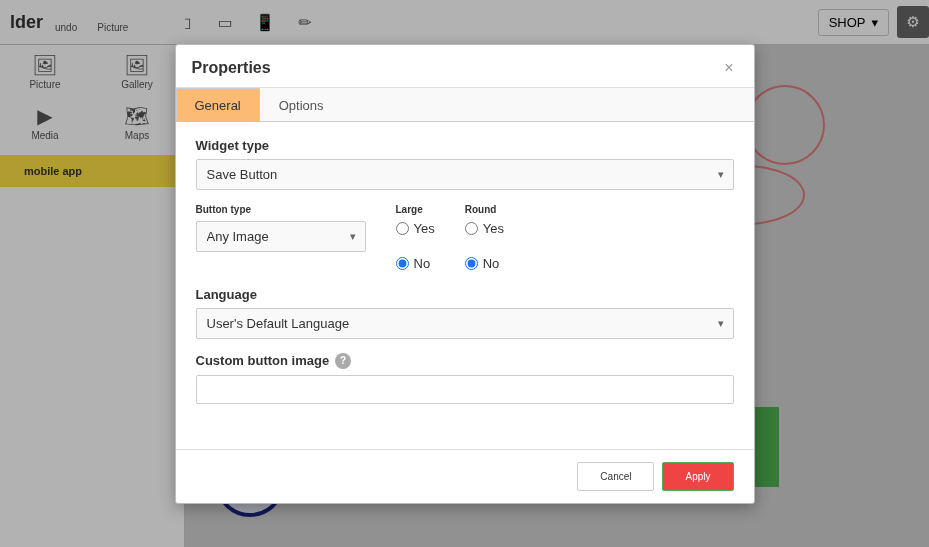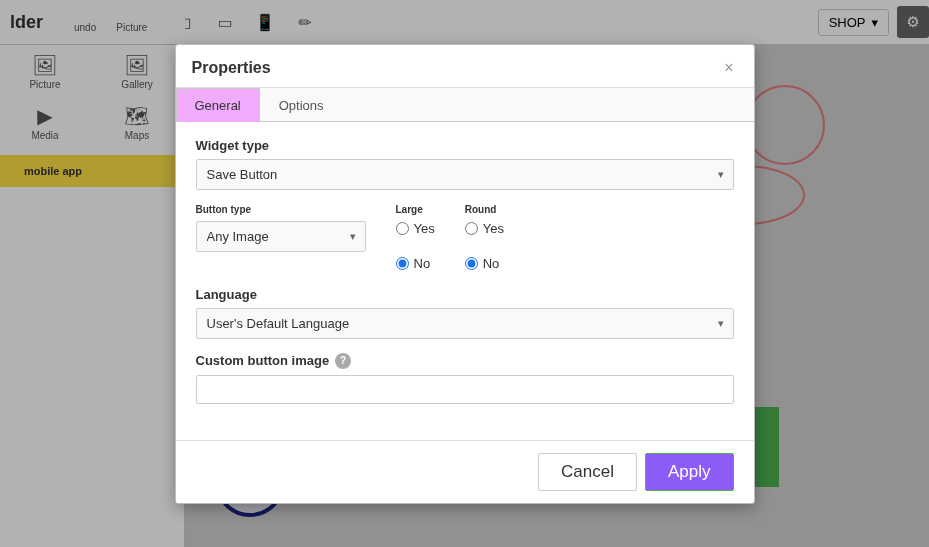--- a/index.html
+++ b/index.html
@@ -112,21 +112,21 @@
       padding: 9px 18px;
       cursor: pointer;
       font-size: 13px;
       color: #555;
       border: 1px solid transparent;
       border-bottom: none;
       margin-bottom: -1px;
     }
 
     .tab.active {
-      background: #f0abfc;
+      background: #fdba74;
       border-color: #ccc;
       color: #333;
       font-weight: normal;
     }
 
     
     .modal-body {
       padding: 16px 20px;
       flex: 1;
     }
@@ -257,32 +257,32 @@
       padding: 12px 20px;
       display: flex;
       justify-content: flex-end;
       gap: 8px;
       border-top: 1px solid #e0e0e0;
     }
 
     .btn {
       padding: 8px 22px;
       border-radius: 2px;
-      font-size: 17px;
+      font-size: 10px;
       cursor: pointer;
       border: 1px solid #ccc;
     }
 
     .btn-cancel {
       background: #fff;
       color: #333;
     }
 
     .btn-apply {
-      background: #8b5cf6;
+      background: #ef4444;
       color: #fff;
       border-color: #4caf50;
     }
 
     
     .toolbar-icons {
       display: flex;
       align-items: center;
       padding-left: 8px;
       gap: 6px;
@@ -369,21 +369,21 @@
     <button class="toolbar-icon-btn">▭</button>
     <button class="toolbar-icon-btn">📱</button>
     <button class="toolbar-icon-btn">✏</button>
   </div>
 
   <div style="position:absolute;top:0;left:0;width:185px;height:45px;background:#fff;border-bottom:1px solid #ccc;display:flex;align-items:center;padding-left:10px;">
     <span style="font-size:18px;font-weight:bold;color:#333;">lder</span>
   </div>
 
   <div style="position:absolute;top:22px;left:55px;display:flex;gap:20px;">
-    <span style="font-size:10px;color:#555;margin-left:19px;">undo</span>
+    <span style="font-size:10px;color:#555;">undo</span>
     <span style="font-size:10px;color:#555;">Picture</span>
   </div>
   <div class="toolbar-right">
     <div class="shop-dropdown">
       <span>SHOP</span>
       <span>▾</span>
     </div>
     <div class="gear-btn">⚙</div>
   </div>
 </div>

